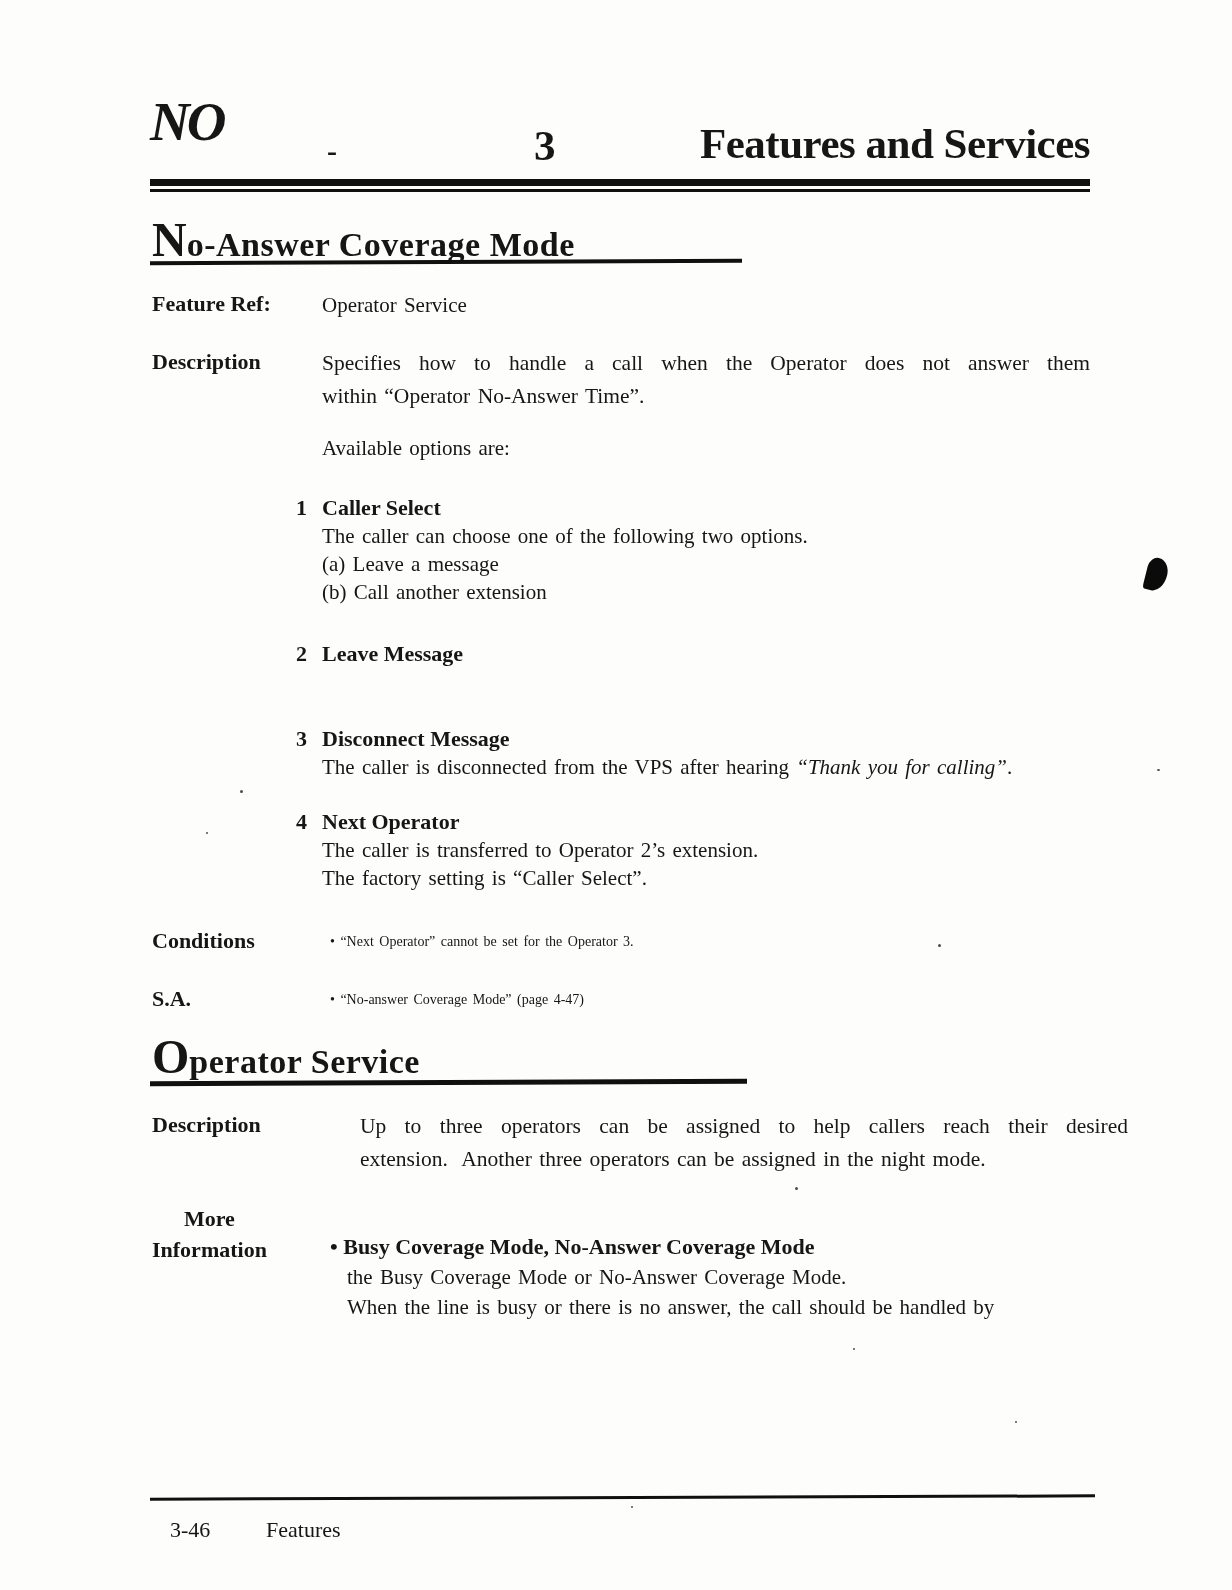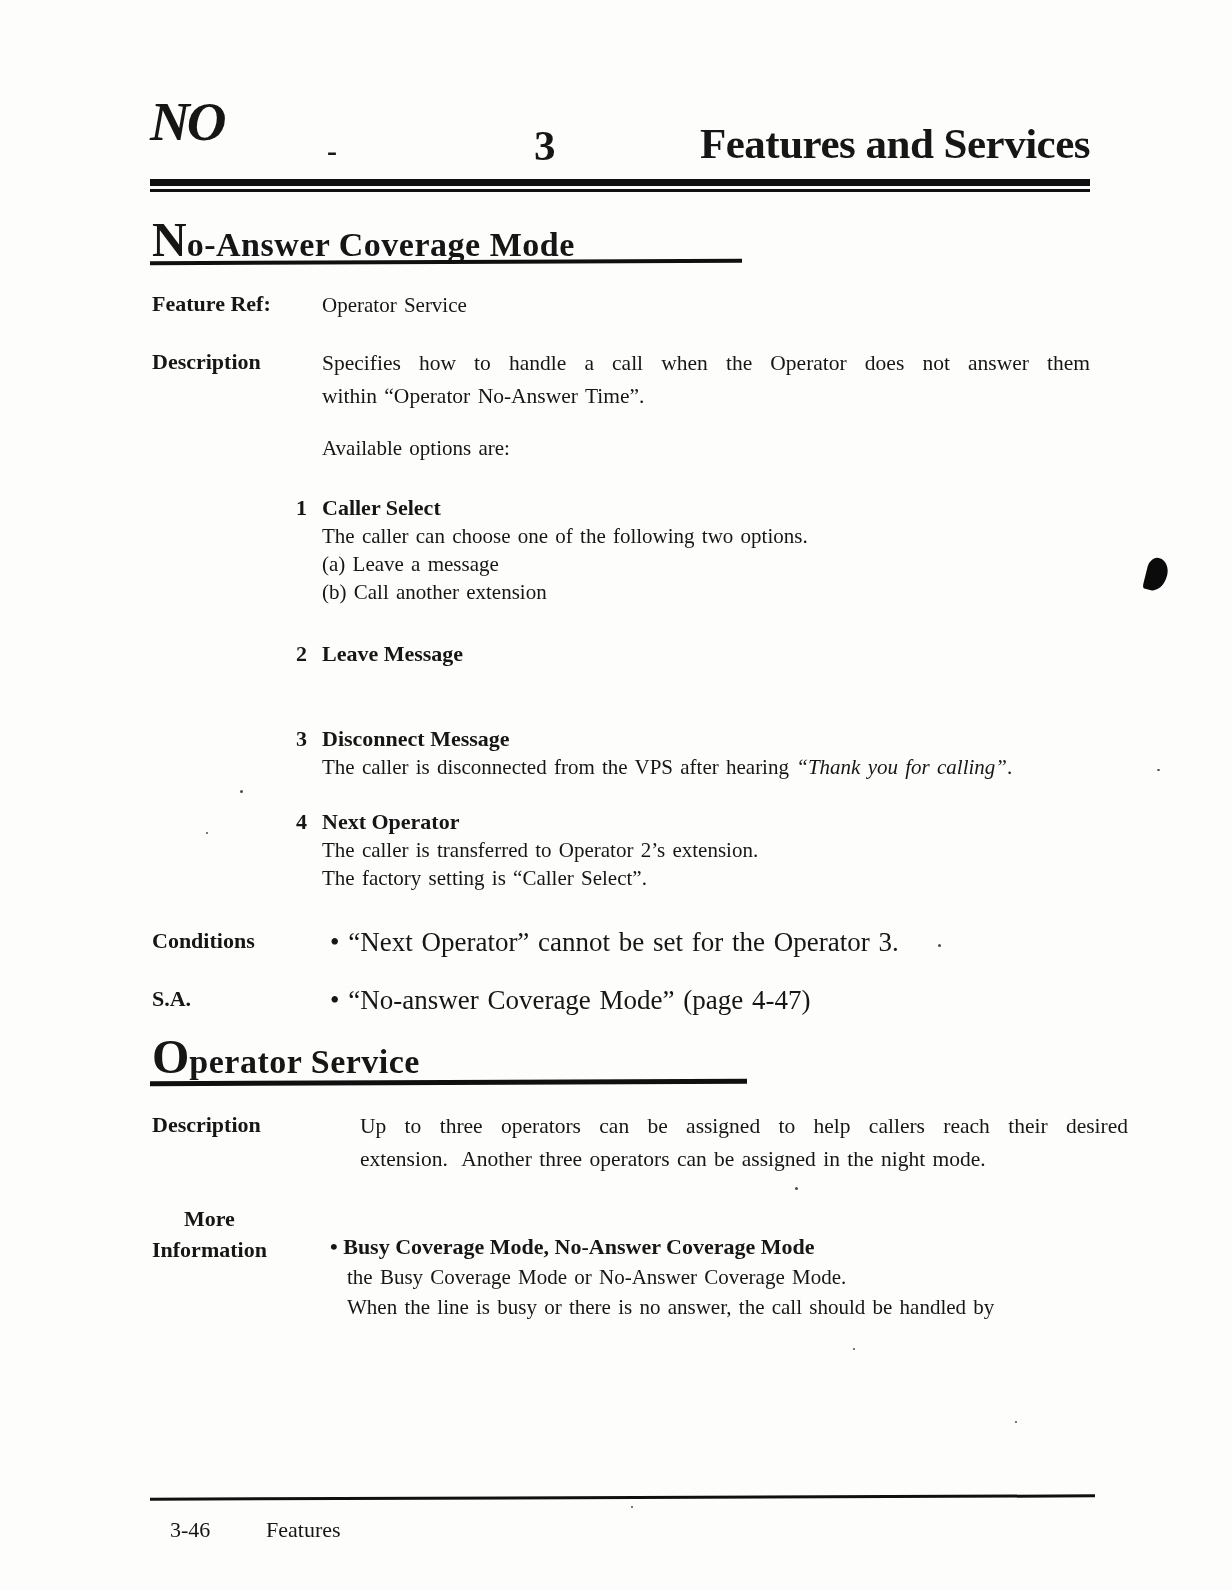--- a/index.html
+++ b/index.html
@@ -28,21 +28,21 @@
   .body-text { font-size:21px; word-spacing:2px; line-height:28px; }
   .para { font-size:21.5px; word-spacing:2px; line-height:33px; }
   .just { text-align:justify; text-align-last:justify; }
   .italic { font-style:italic; }
 
   
   .opt-title-row { font-size:22px; font-weight:bold; line-height:28px; }
   .opt-num { display:inline-block; width:26px; }
   .opt-line { font-size:21px; word-spacing:2px; line-height:28px; padding-left:26px; }
 
-  .bullet-line { font-size:27px; word-spacing:2px; line-height:28px; }
+  .bullet-line { font-size:14px; word-spacing:2px; line-height:28px; }
   .bullet-title { font-size:22px; font-weight:bold; line-height:30px; }
   .bullet-body { font-size:21px; word-spacing:2px; line-height:30px; }
 
   
   .footer-rule { height:3px; background:#101010; transform:rotate(-0.2deg); }
   .footer-text { font-size:22px; }
 
   
   .ink-blob {
     width:21px; height:33px; background:#0b0b0b;

